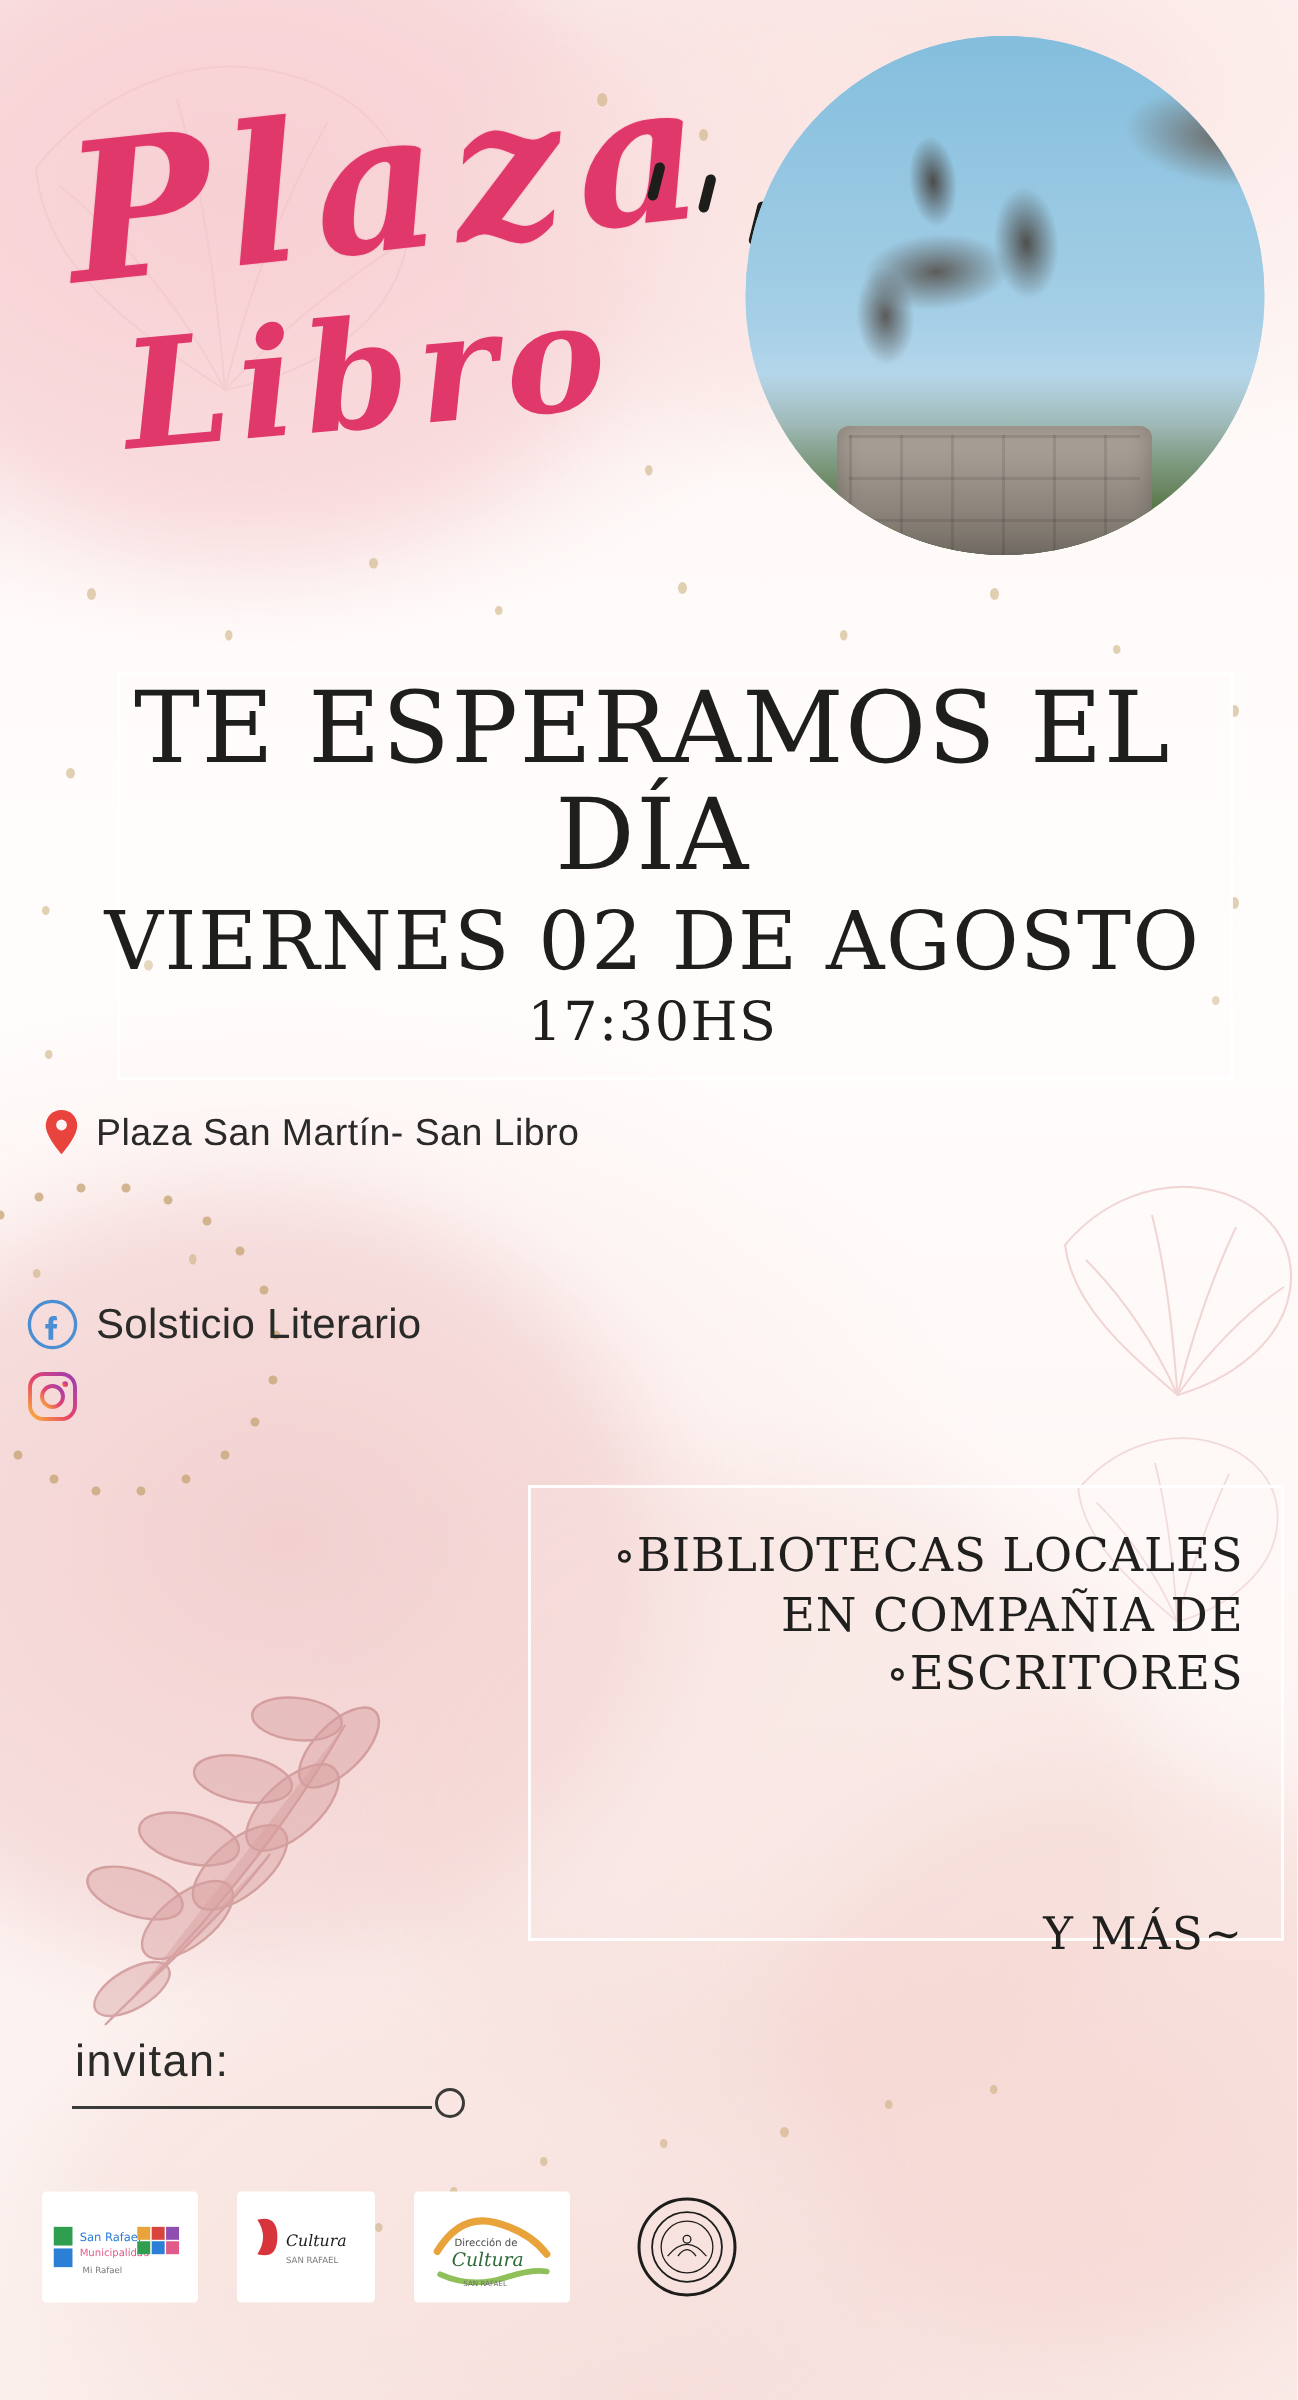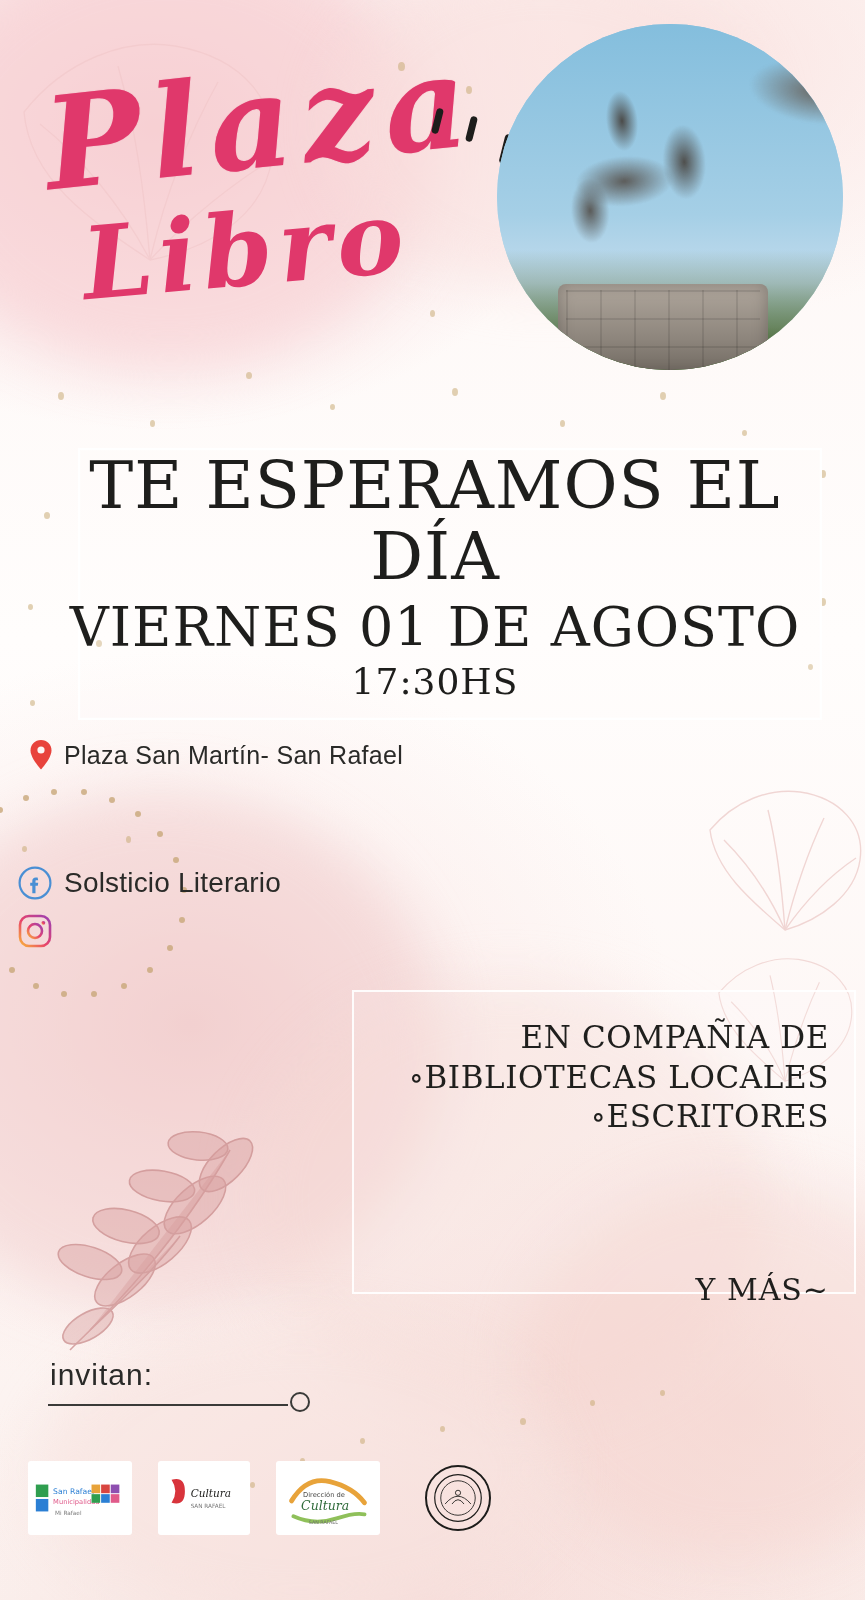--- a/index.html
+++ b/index.html
@@ -489,32 +489,32 @@
     <div class="ph-top"></div>
     <div class="ph-trees"></div>
     <div class="ph-horse"></div>
     <div class="ph-rider"></div>
     <div class="ph-base"></div>
   </div>
 
   <div class="date-frame"></div>
   <div class="date-text">
     <div class="date-l1">TE ESPERAMOS EL DÍA</div>
-    <div class="date-l2">VIERNES 01 DE AGOSTO</div>
+    <div class="date-l2">VIERNES 02 DE AGOSTO</div>
     <div class="date-l3">17:30HS</div>
   </div>
 
   <div class="location">
     <span class="pin-icon">
       <svg width="22" height="30" viewBox="0 0 22 30">
         <path d="M11 0C5 0 0.5 4.5 0.5 10.4C0.5 18 11 29.5 11 29.5S21.5 18 21.5 10.4C21.5 4.5 17 0 11 0Z" fill="#e8433c"></path>
         <circle cx="11" cy="10" r="3.6" fill="#fdf6f4"></circle>
       </svg>
     </span>
-    <span class="location-text">Plaza San Martín- San Rafael</span>
+    <span class="location-text">Plaza San Martín- San Libro</span>
   </div>
 
   <div class="social">
     <div class="social-row">
       <span class="fb-icon">
         <svg width="34" height="34" viewBox="0 0 34 34">
           <circle cx="17" cy="17" r="15.4" fill="none" stroke="#4a8fd4" stroke-width="2.2"></circle>
           <path d="M19.6 11.4h-1.9c-2.1 0-3.4 1.3-3.4 3.4v1.9h-2.1v3h2.1v7.5h3.2v-7.5h2.3l.4-3h-2.7v-1.6c0-.6.2-.9.9-.9h1.8z" fill="#4a8fd4"></path>
         </svg>
       </span>
@@ -533,22 +533,22 @@
           <rect x="2" y="2" width="30" height="30" rx="9" fill="none" stroke="url(#iggrad)" stroke-width="2.6"></rect>
           <circle cx="17" cy="17" r="7" fill="none" stroke="url(#iggrad)" stroke-width="2.6"></circle>
           <circle cx="25.4" cy="8.8" r="1.9" fill="url(#iggrad)"></circle>
         </svg>
       </span>
     </div>
   </div>
 
   <div class="comp-frame"></div>
   <div class="companions">
+    <div class="comp-l">∘BIBLIOTECAS LOCALES</div>
     <div class="comp-l">EN COMPAÑIA DE</div>
-    <div class="comp-l">∘BIBLIOTECAS LOCALES</div>
     <div class="comp-l">∘ESCRITORES</div>
   </div>
   <div class="ymas">Y MÁS~</div>
 
   <div class="invitan-wrap">
     <div class="invitan">invitan:</div>
   </div>
   <div class="invitan-rule"></div>
   <div class="invitan-dot"></div>
 

